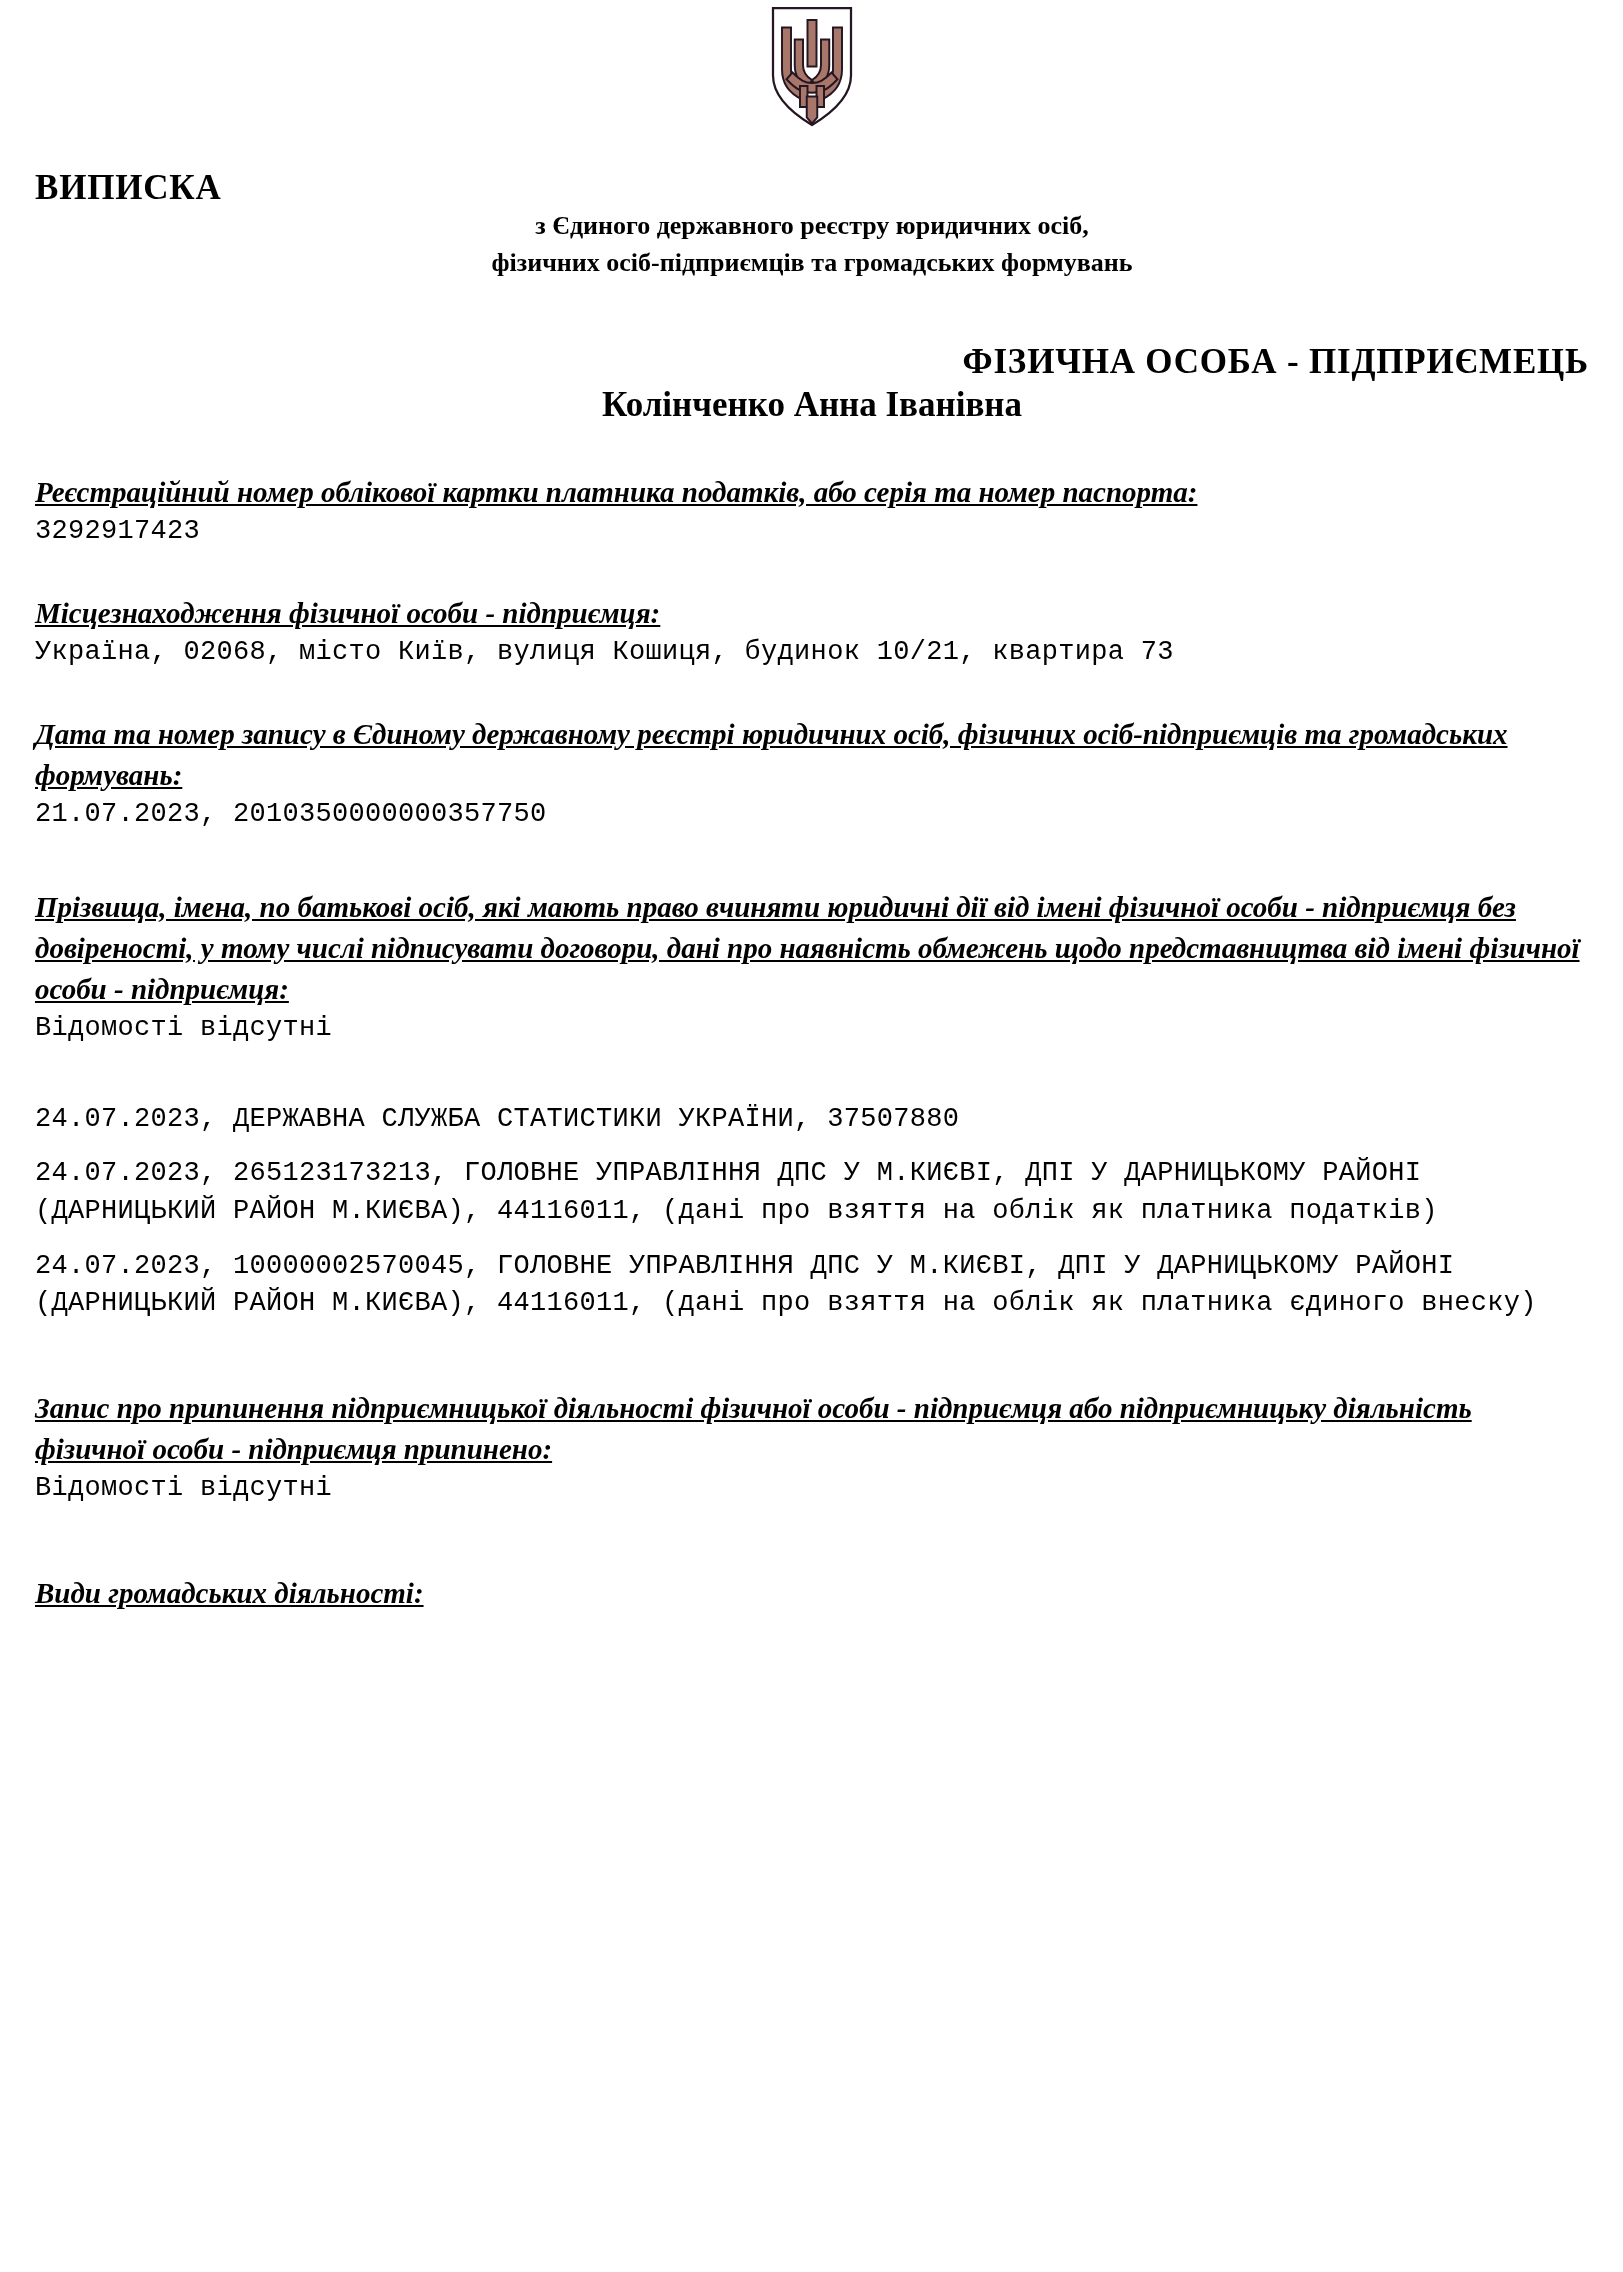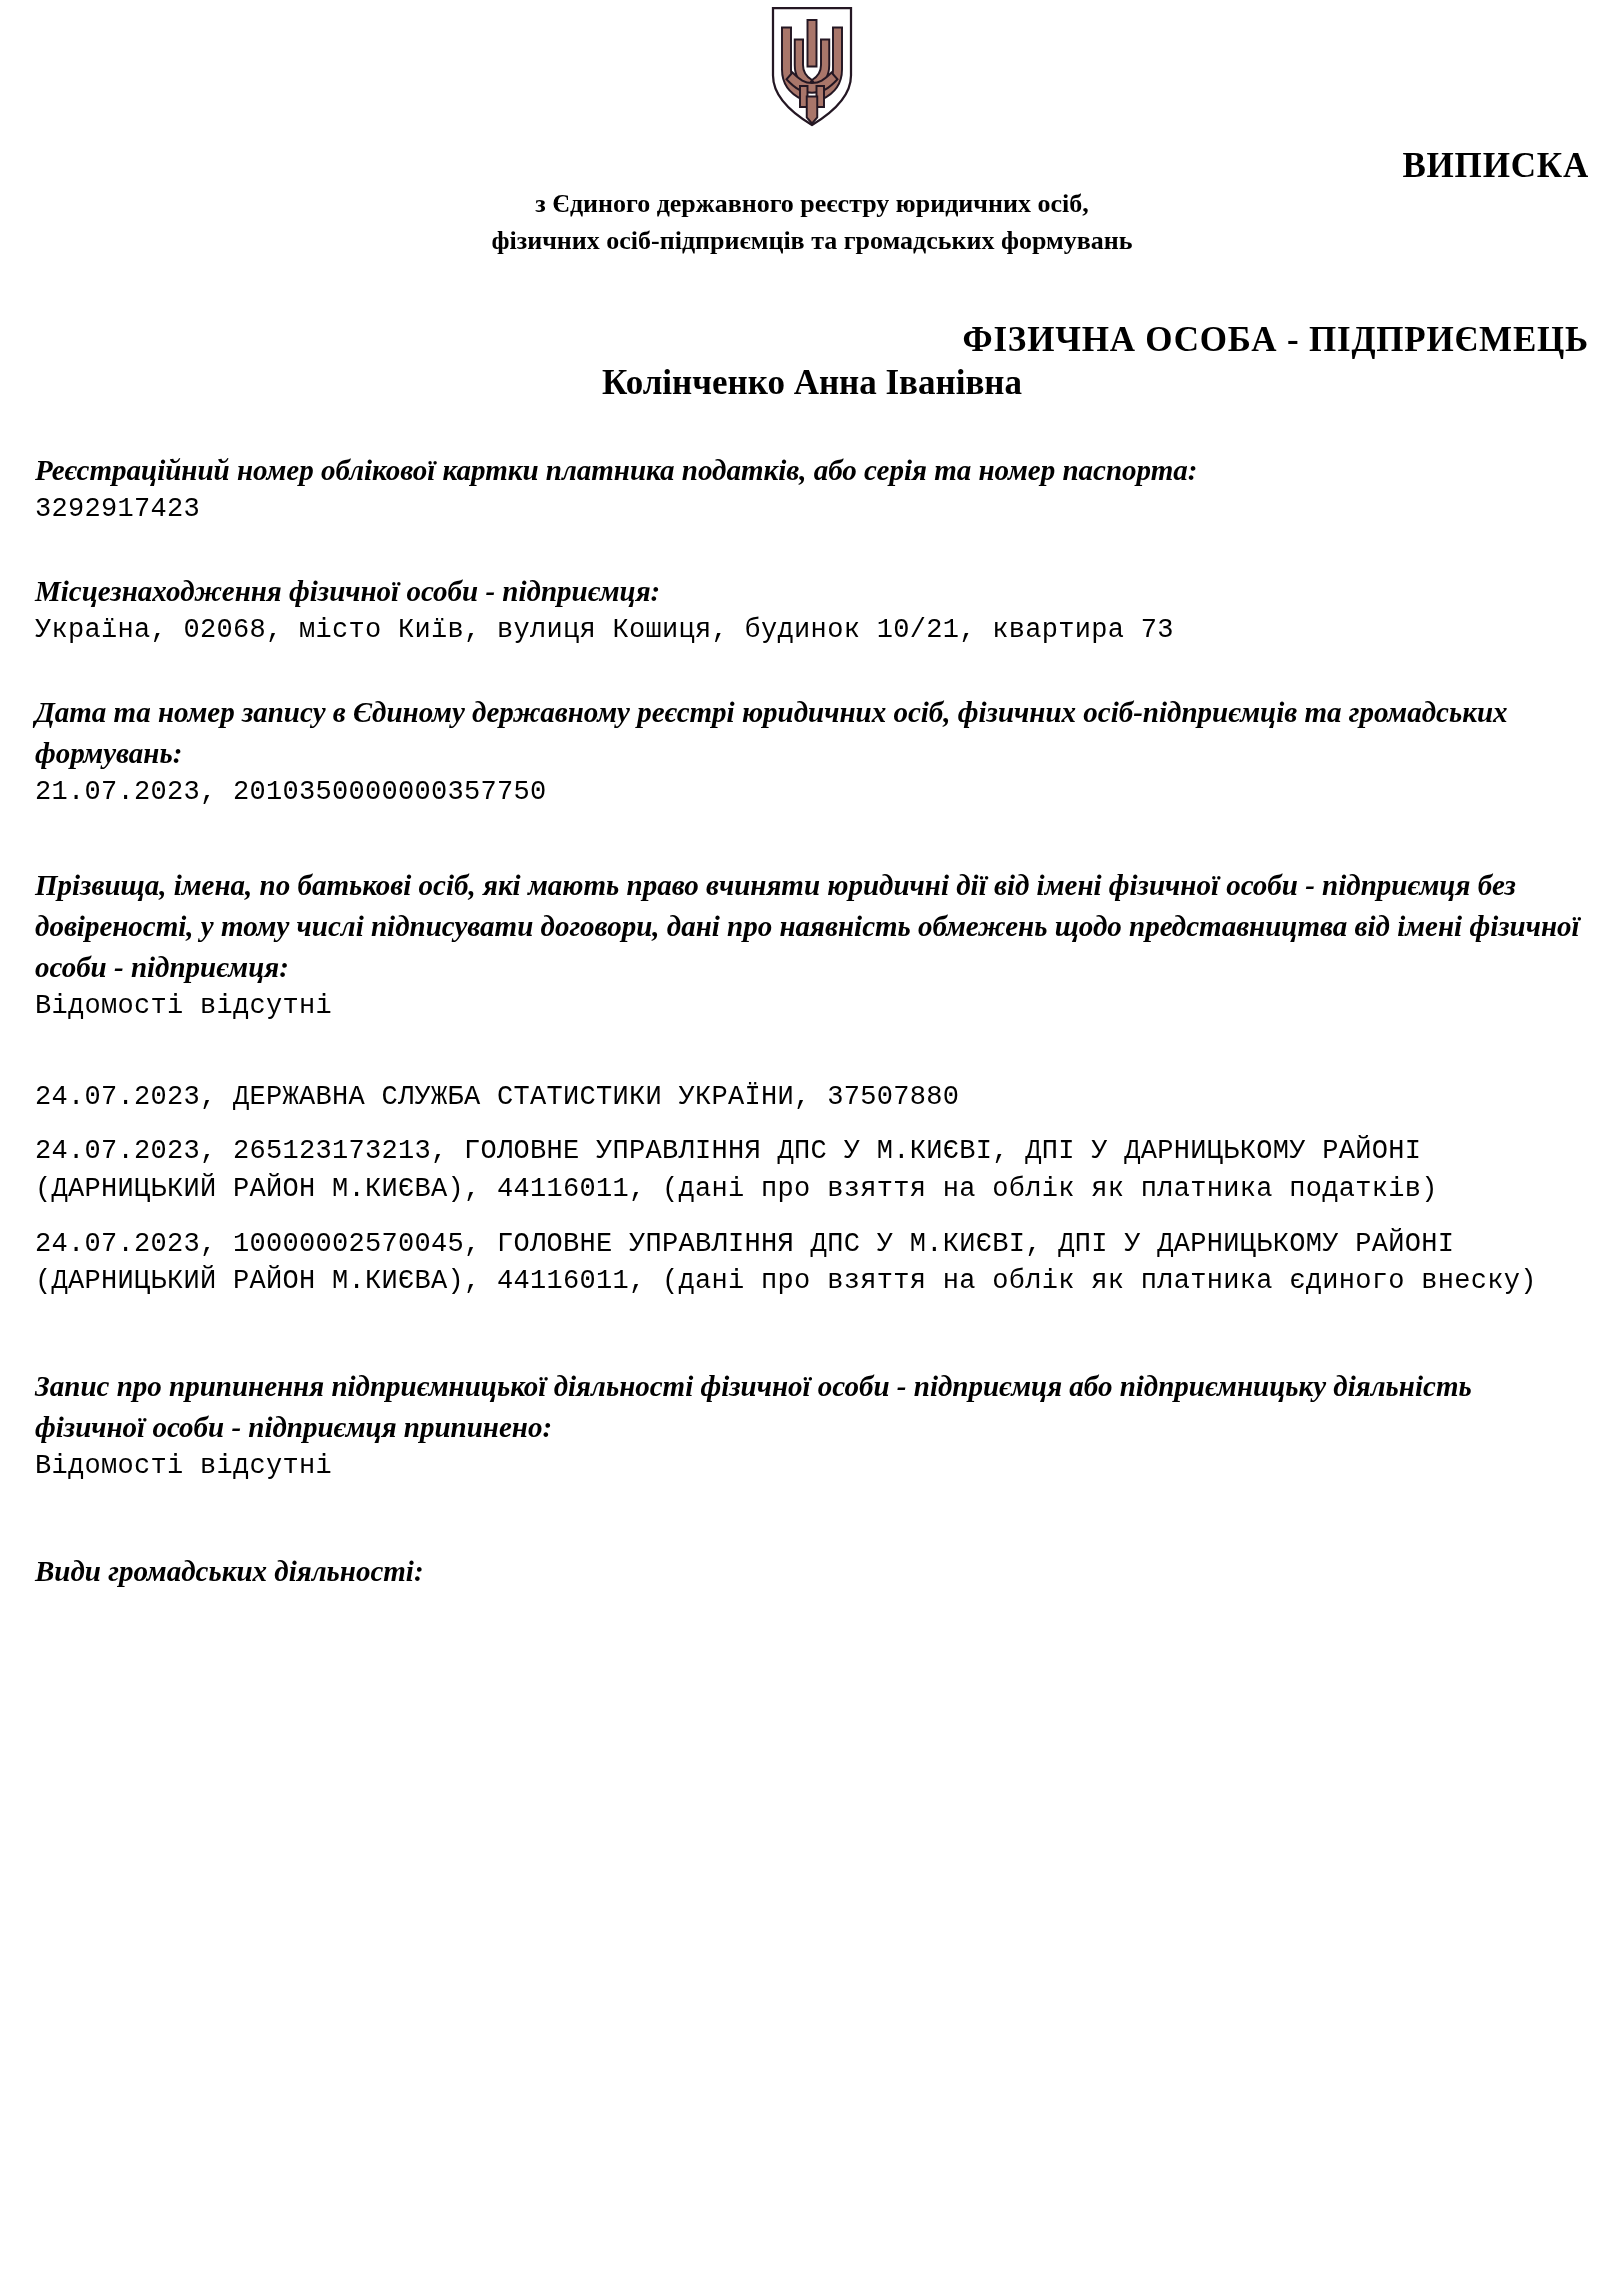--- a/index.html
+++ b/index.html
@@ -8,22 +8,22 @@
 
   .page{width:1624px;height:2273px;position:relative;box-sizing:border-box;
         padding:0 35px;}
 
   
   .emblem-wrap{width:100%;display:flex;justify-content:center;padding-top:6px;}
   .emblem{width:84px;height:121px;display:block;}
 
   
   .title{
-    text-align:right;font-weight:bold;font-size:35px;letter-spacing:0.8px;
-    margin-top:20px;line-height:1.06;
+    text-align:left;font-weight:bold;font-size:35px;letter-spacing:0.8px;
+    margin-top:42px;line-height:1.06;
     font-family:"Liberation Serif",serif;
   }
   .subtitle{
     text-align:center;font-weight:bold;font-size:26px;line-height:1.30;
     margin-top:3px;font-family:"Liberation Serif",serif;
   }
   .entity-type{
     text-align:right;font-weight:bold;font-size:35px;letter-spacing:0.8px;
     margin-top:62px;line-height:1.12;font-family:"Liberation Serif",serif;
   }
@@ -32,20 +32,21 @@
     margin-top:4.5px;line-height:1.12;font-family:"Liberation Serif",serif;
   }
 
   
   .fields{margin-top:47px;}
   .field{margin-bottom:0;}
   .field-label{
     font-family:"Liberation Serif",serif;
     font-weight:bold;font-style:italic;font-size:29px;line-height:1.42;
     text-align:left;
+    text-decoration:underline;
   }
   .field-value{
     font-family:"Liberation Mono",monospace;
     font-size:27px;line-height:1.40;letter-spacing:0.3px;
     text-align:left;white-space:pre-wrap;
   }
   .gap-md{height:42px;}
   .gap-lg{height:53px;}
   .gap-xl{height:65px;}
   .gap-para{height:16.6px;}

